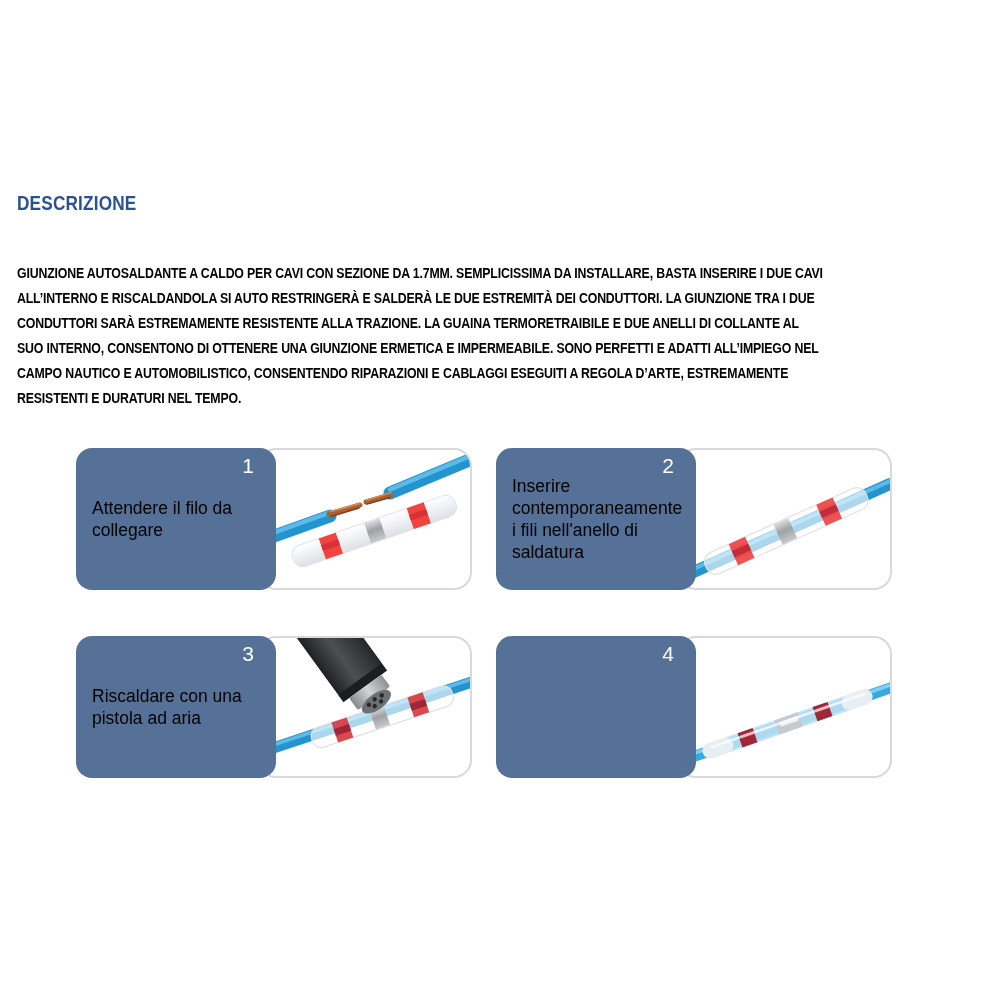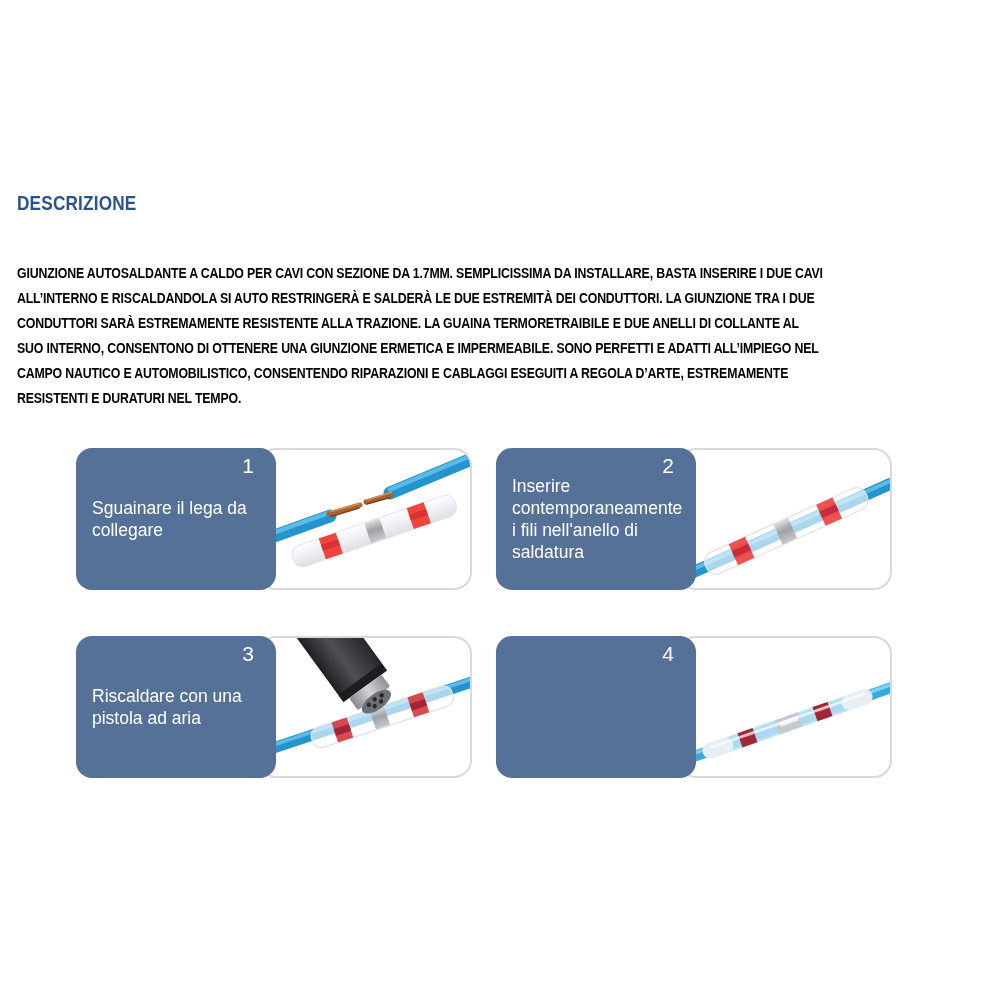--- a/index.html
+++ b/index.html
@@ -76,21 +76,21 @@
     top: 6px; right: 22px;
     color: #ffffff;
     font-size: 21px;
     line-height: 24px;
   }
   .step-label {
     position: absolute;
     left: 16px; top: 50%;
     transform: translateY(-50%);
     width: 182px;
-    color: #ffffff;
+    color: #000000;
     font-size: 17.5px;
     line-height: 22px;
     white-space: pre-line;
   }
 </style>
 </head>
 <body>
 
 <div class="page">
 
@@ -135,21 +135,21 @@
         <line x1="71" y1="66.5" x2="99" y2="58" stroke="#7c431d" stroke-width="1.5" stroke-linecap="round"></line>
         <line x1="214" y1="8" x2="130" y2="43" stroke="#2494ce" stroke-width="13" stroke-linecap="round"></line>
         <line x1="214" y1="4.5" x2="130" y2="39.5" stroke="#5bbbe8" stroke-width="4.5" stroke-linecap="round"></line>
         <line x1="131" y1="45" x2="106" y2="52" stroke="#aa6030" stroke-width="5" stroke-linecap="round"></line>
         <line x1="131" y1="42.5" x2="107" y2="50" stroke="#d68c4f" stroke-width="1.8" stroke-linecap="round"></line>
         <line x1="130" y1="47.5" x2="107" y2="54" stroke="#7c431d" stroke-width="1.5" stroke-linecap="round"></line>
       </svg>
     </div>
     <div class="step-panel">
       <div class="step-number">1</div>
-      <div class="step-label">Sguainare il lega da
+      <div class="step-label">Attendere il filo da
 collegare</div>
     </div>
   </div>
 
   <div class="card" id="card-2">
     <div class="photo-frame">
       <svg width="210" height="138" viewBox="0 0 210 138" aria-label="blue-wire-inserted-through-solder-seal-connector">
         <defs>
           <linearGradient id="s2sil" x1="0" y1="0" x2="0" y2="1">
             <stop offset="0" stop-color="#dcdddf"></stop>

